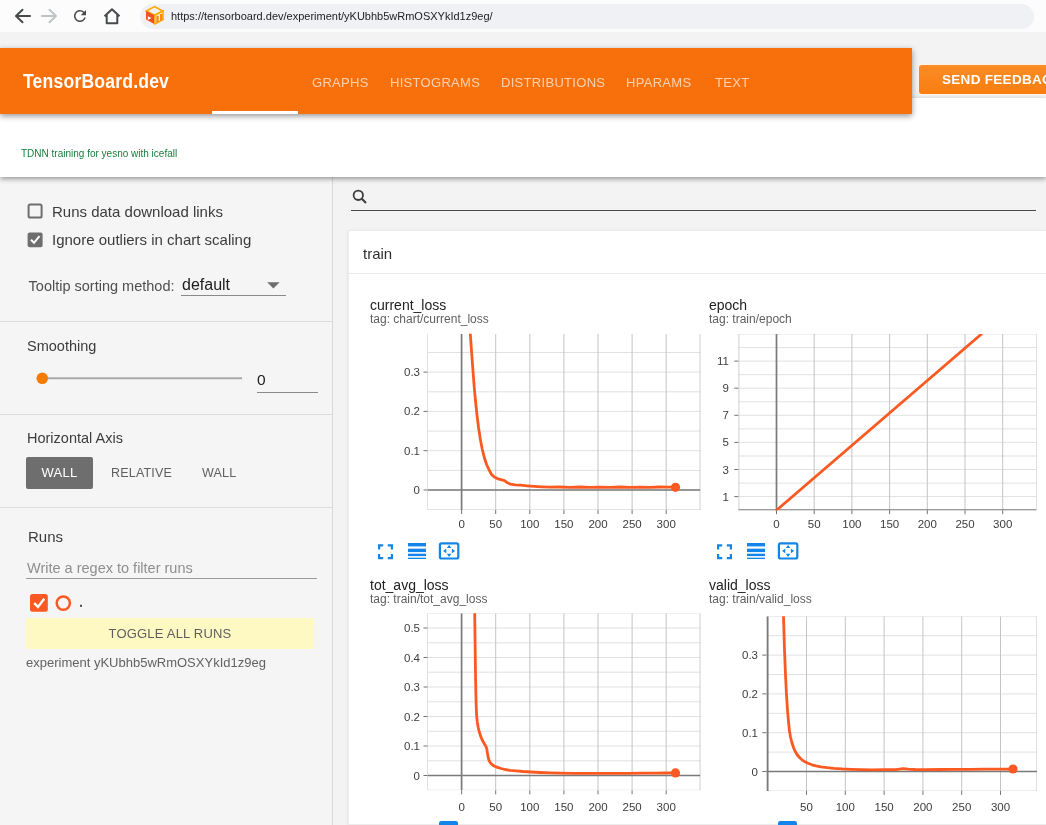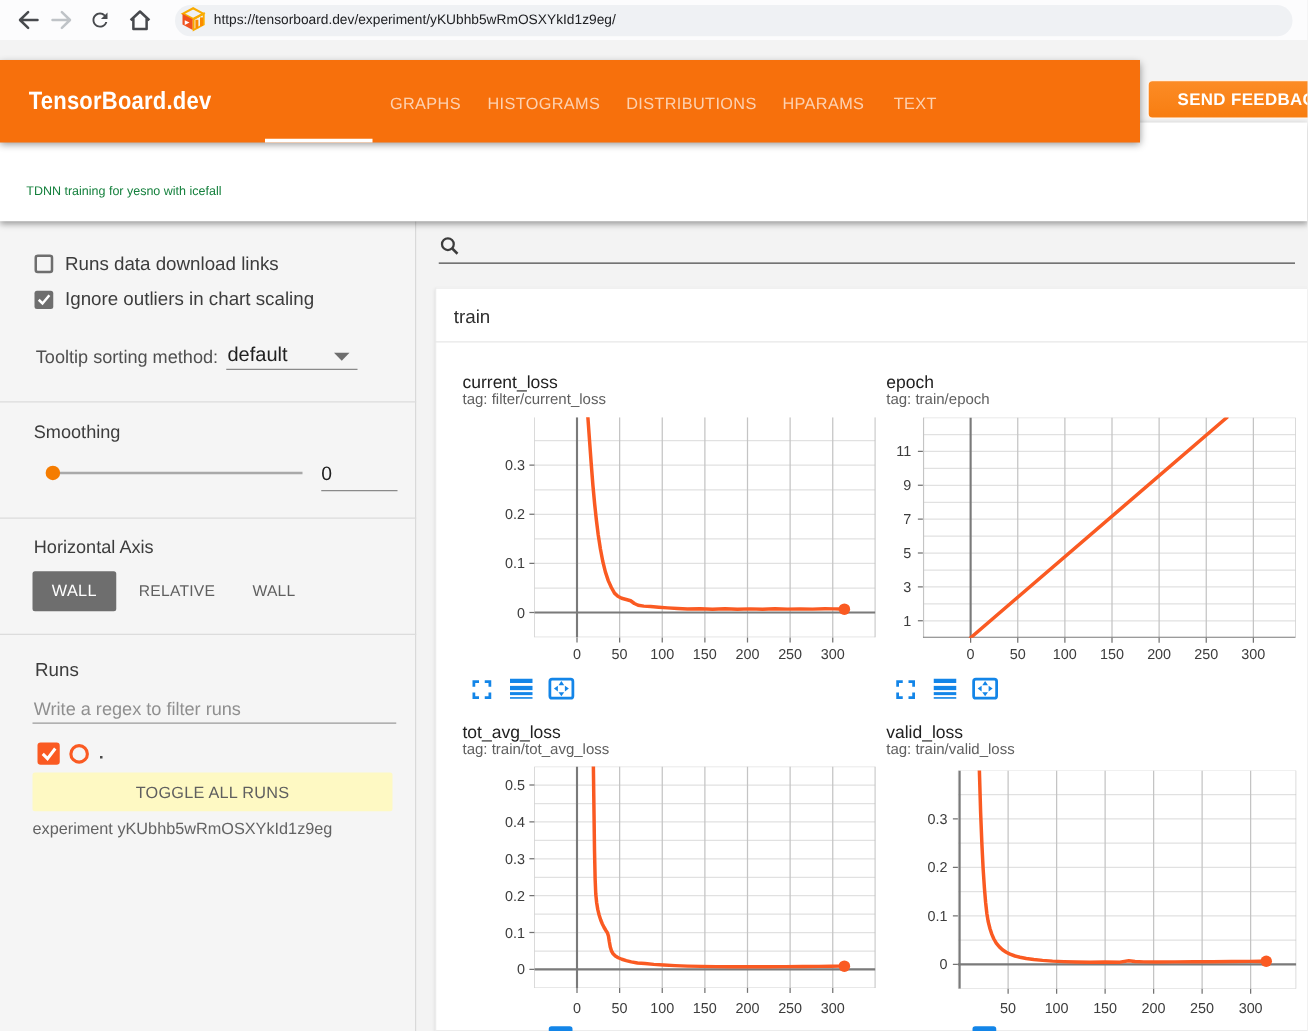--- a/index.html
+++ b/index.html
@@ -80,21 +80,21 @@
     </svg>
 
   <div class="abs" style="left:334px;top:177px;width:712px;height:648px;background:#f3f3f3;"></div>
   <div class="abs" style="left:351px;top:210px;width:685px;height:1.4px;background:#4a4a4a;"></div>
 
   <div class="abs" style="left:348px;top:229.5px;width:698px;height:595.5px;background:#fff;border:1px solid #ececec;border-right:none;box-shadow:0 1px 3px rgba(0,0,0,0.1);"></div>
   <div class="abs" style="left:363px;top:245px;font-size:15px;color:#2f2f2f;">train</div>
   <div class="abs" style="left:348px;top:273px;width:698px;height:1px;background:#e8e8e8;"></div>
 
   <div class="abs" style="left:370px;top:297px;font-size:14px;color:#212121;">current_loss</div>
-  <div class="abs" style="left:370px;top:312px;font-size:12px;color:#5f5f5f;">tag: filter/current_loss</div>
+  <div class="abs" style="left:370px;top:312px;font-size:12px;color:#5f5f5f;">tag: chart/current_loss</div>
   <div class="abs" style="left:709px;top:297px;font-size:14px;color:#212121;">epoch</div>
   <div class="abs" style="left:709px;top:312px;font-size:12px;color:#5f5f5f;">tag: train/epoch</div>
   <div class="abs" style="left:370px;top:577px;font-size:14px;color:#212121;">tot_avg_loss</div>
   <div class="abs" style="left:370px;top:592px;font-size:12px;color:#5f5f5f;">tag: train/tot_avg_loss</div>
   <div class="abs" style="left:709px;top:577px;font-size:14px;color:#212121;">valid_loss</div>
   <div class="abs" style="left:709px;top:592px;font-size:12px;color:#5f5f5f;">tag: train/valid_loss</div>
 
   <svg class="abs" style="left:0;top:0;" width="1046" height="825" font-family="Liberation Sans, sans-serif">
   <circle cx="358.3" cy="195.3" r="4.7" fill="none" stroke="#3c3c3c" stroke-width="1.8"></circle>
       <line x1="361.8" y1="198.8" x2="366" y2="203" stroke="#3c3c3c" stroke-width="2"></line>

